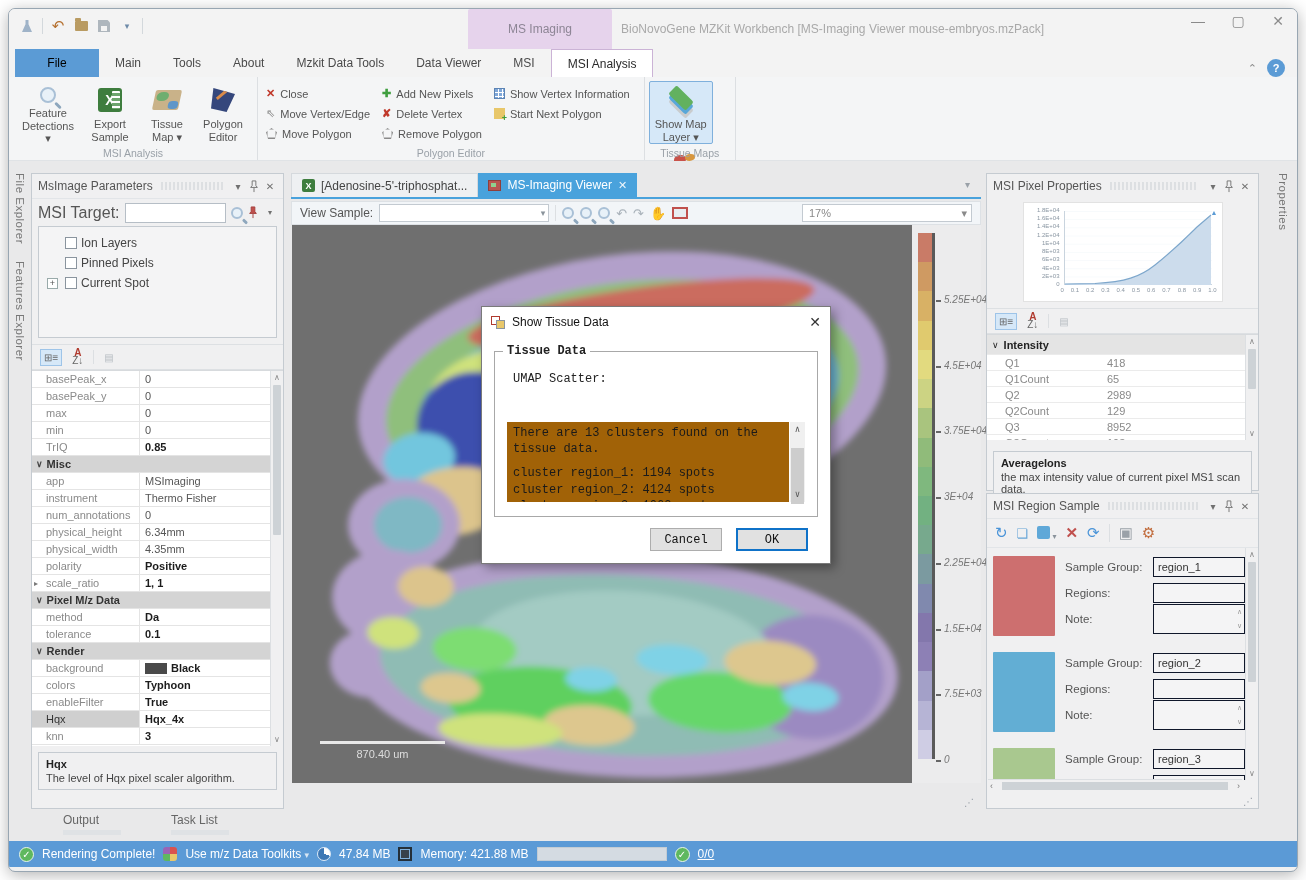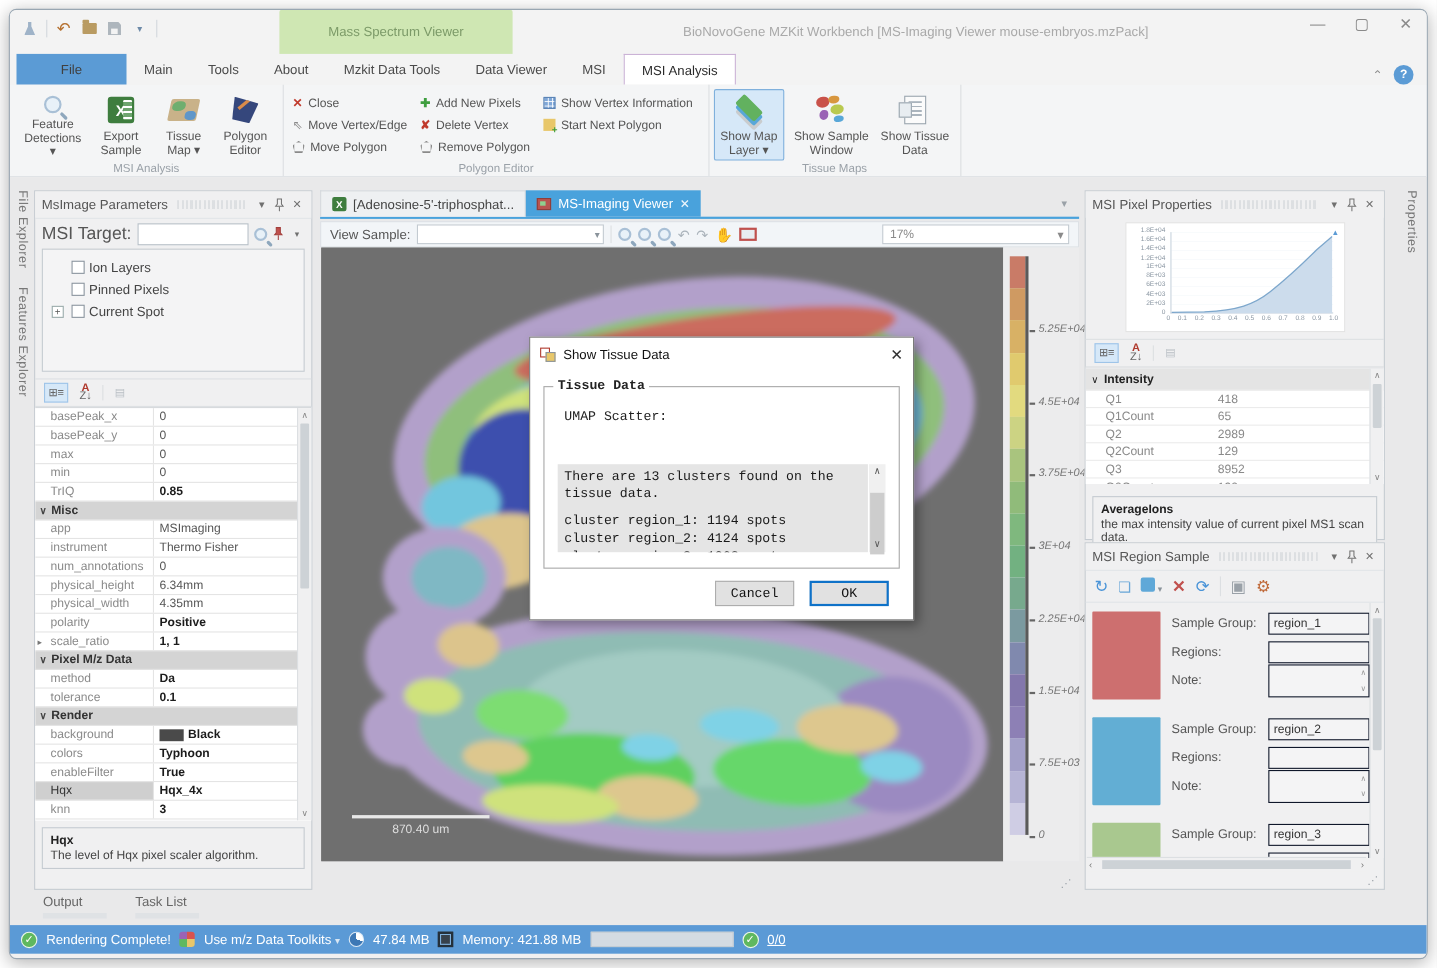--- a/index.html
+++ b/index.html
@@ -18,21 +18,21 @@
   .folderq:before { content:""; position:absolute; left:0; top:-3px; width:6px; height:3px; background:#b99b62; border-radius:1px 1px 0 0; }
   .ctx { position:absolute; top:0; height:40px; display:flex; align-items:center; justify-content:center; font-size:12px; }
   .ctx.green { left:245px; width:212px; background:#cfe7b3; color:#7c9a68; border-radius:2px 2px 0 0; }
   .ctx.purple { left:459px; width:144px; background:#e6d3ec; color:#8d8595; border-radius:2px 2px 0 0; }
   .wtitle { position:absolute; left:612px; top:0; height:40px; display:flex; align-items:center; font-size:12px; color:#a9a9a9; white-space:nowrap; }
   .wctl { position:absolute; right:6px; top:4px; display:flex; gap:14px; align-items:center; color:#8a8a8a; font-size:14px; }
   .wctl span { width:26px; text-align:center; cursor:default; }
   
   .tabrow { position:absolute; left:0; top:40px; right:0; height:28px; background:#f3f3f3; display:flex; align-items:flex-end; }
   .rtab { height:28px; padding:0 16px; display:flex; align-items:center; font-size:12px; color:#4a4a4a; }
-  .rtab.file { background:#5b9bd5; color:#404040; width:100px; justify-content:center; margin-left:6px; }
+  .rtab.file { background:#5b9bd5; color:#000000; width:84px; justify-content:center; margin-left:6px; }
   .rtab.activetab { background:#fff; border:1px solid #cbb3d6; border-bottom:none; color:#2a2a2a; }
   .tabrow .spacer { flex:1; }
   .ribbon-extra { display:flex; align-items:center; gap:10px; padding-right:12px; }
   .chev-up { color:#8a8a8a; font-size:11px; }
   .helpbtn { width:18px; height:18px; border-radius:50%; background:#5b9bd5; color:#fff; font-size:11px; font-weight:bold; display:flex; align-items:center; justify-content:center; }
   
   .ribbon { position:absolute; left:0; top:68px; right:0; height:84px; background:#f4f5f6; border-bottom:1px solid #e0e3e6; display:flex; }
   .rgroup { position:relative; height:100%; padding:4px 8px 14px 8px; display:flex; gap:4px; border-right:1px solid #dcdfe2; }
   .gname { position:absolute; left:0; right:0; bottom:1px; text-align:center; font-size:10.5px; color:#9aa1a8; }
   .rbig { width:62px; display:flex; flex-direction:column; align-items:center; padding-top:2px; gap:2px; border:1px solid transparent; border-radius:2px; }
@@ -110,21 +110,21 @@
   .pgrow.cat .cv { font-size:9px; margin-right:4px; color:#444; }
   .pgrow .exp { position:absolute; left:2px; font-size:8px; color:#777; }
   .pgrow.selrow .k { background:#cfcfcf; color:#333; }
   .swatch-bk { width:22px; height:11px; background:#4a4a4a; display:inline-block; }
   .vscroll { position:absolute; right:0; top:0; bottom:0; width:13px; background:#f0f0f1; border-left:1px solid #dcdfe2; font-size:8px; color:#888; text-align:center; }
   .vscroll .ar { height:13px; line-height:13px; }
   .vscroll .thumb { position:absolute; left:2px; right:2px; background:#cdd2d6; border-radius:1px; }
   .helpbox { margin:6px; border:1px solid #c5cbd1; background:#f0f0f1; padding:5px 7px; font-size:11px; color:#444; }
   .helpbox b { display:block; margin-bottom:2px; color:#222; }
   .btabs { position:absolute; left:30px; top:652px; display:flex; gap:26px; font-size:12px; color:#666; }
-  .btabs .bt { padding-bottom:3px; }
+  .btabs .bt { padding-bottom:3px;margin-left:24px; }
   .btabs .bt:after { content:""; display:block; height:5px; width:58px; background:#dfe2e5; margin-top:3px; }
   
   .doctabs { position:absolute; display:flex; align-items:flex-end; height:26px; border-bottom:2px solid #49a2dc; }
   .dtab { height:24px; display:flex; align-items:center; gap:6px; padding:0 10px; font-size:12px; }
   .dtab.inact { background:#eef0f2; color:#444; border:1px solid #d5d9dd; border-bottom:none; }
   .dtab.act { background:#49a2dc; color:#fff;justify-content:space-between; }
   .dtab .x { font-size:11px; opacity:.9; }
   .xlsm { width:13px; height:13px; background:#3e7d3e; border-radius:2px; color:#fff; font-size:9px; font-weight:bold; display:flex; align-items:center; justify-content:center; }
   .viewico { width:13px; height:11px; background:#b85450; border:1px solid #8f3e3b; position:relative; }
   .viewico:after { content:""; position:absolute; left:2px; top:2px; width:5px; height:4px; background:#8fd08f; }
@@ -149,21 +149,21 @@
   .dlg { position:absolute; width:350px; height:258px; background:#fff; border:1px solid #7a7a7a; box-shadow:4px 4px 10px rgba(0,0,0,.35); font-family:"Liberation Mono","DejaVu Sans Mono",monospace; }
   .dlg-t { height:30px; display:flex; align-items:center; gap:7px; padding:0 9px; font-family:"Liberation Sans",sans-serif; font-size:12px; color:#111; }
   .dlg-t .x { margin-left:auto; font-size:14px; color:#333; }
   .formico { width:14px; height:13px; position:relative; }
   .formico i { position:absolute; border:1px solid #8a949e; background:#fff; }
   .formico i:nth-child(1){ left:0; top:0; width:9px; height:9px; border-color:#b03a2e; }
   .formico i:nth-child(2){ right:0; bottom:0; width:9px; height:9px; background:#e8c76a; }
   .groupbox { position:absolute; left:12px; right:12px; top:44px; bottom:46px; border:1px solid #a8a8a8; }
   .groupbox .glab { position:absolute; left:8px; top:-8px; background:#fff; padding:0 4px; font-size:12px; font-weight:bold; color:#222; }
   .dlg-head { position:absolute; left:18px; top:20px; font-size:12px; color:#222; }
-  .dlg-list { position:absolute; left:12px; right:28px; top:44px; bottom:14px; background:#e5e5e5; padding:3px 6px; font-size:12px; color:#1a1a1a; overflow:hidden; line-height:1.35; }
+  .dlg-list { position:absolute; left:12px; right:28px; top:44px; bottom:14px; background:#a16207; padding:3px 6px; font-size:12px; color:#1a1a1a; overflow:hidden; line-height:1.35; }
   .dlg-list div { white-space:pre-wrap; min-height:8px; }
   .dlg-vs { position:absolute; right:12px; top:44px; bottom:14px; width:15px; background:#f0f0f0; font-size:9px; color:#555; text-align:center; }
   .dlg-vs .thumb { position:absolute; left:1px; right:1px; top:26px; height:56px; background:#cdcdcd; }
   .dlg-btns { position:absolute; right:22px; bottom:12px; display:flex; gap:14px; }
   .wbtn { width:72px; height:23px; background:#e1e1e1; border:1px solid #adadad; font-family:"Liberation Mono","DejaVu Sans Mono",monospace; font-size:12px; color:#111; display:flex; align-items:center; justify-content:center; }
   .wbtn.def { border:2px solid #0f72c8; }
   
   .chartbox { margin:4px auto 0; width:200px; height:100px; background:#fff; border:1px solid #e2e2e2; position:relative; }
   .plot { position:absolute; left:40px; top:8px; width:148px; height:74px; border-left:1px solid #c9d4de; border-bottom:1px solid #c9d4de; background:linear-gradient(#f7fafc 1px,transparent 1px); background-size:100% 8.2px; }
   .yticks { position:absolute; left:0; top:4px; width:38px; height:80px; display:flex; flex-direction:column; justify-content:space-between; }
@@ -217,21 +217,21 @@
       <span class="qicon" style="color:#b5702f;font-size:15px;">↶</span>
       <span class="qicon">
           <span class="folderq"></span>
         </span>
       <span class="qicon">
           <span class="floppy"></span>
         </span>
       <span class="qicon" style="font-size:9px;">▾</span>
       <span class="qsep"></span>
     </div>
-    <div class="ctx green">Mass Spectrum Viewer</div>
+    <div class="ctx purple">MS Imaging</div>
     <div class="wtitle">BioNovoGene MZKit Workbench [MS-Imaging Viewer mouse-embryos.mzPack]</div>
     <div class="wctl">
       <span>—</span>
       <span>▢</span>
       <span>✕</span>
     </div>
   </div>
 
   <div class="tabrow">
     <div class="rtab file">File</div>
@@ -311,21 +311,21 @@
             <span class="sq-grid"></span>
             <span>Show Vertex Information</span>
           </div>
         <div class="rsmall">
             <span class="sq-next"></span>
             <span>Start Next Polygon</span>
           </div>
       </div>
       <div class="gname">Polygon Editor</div>
     </div>
-    <div class="rgroup" style="padding-left:4px;">
+    <div class="rgroup" style="padding-left:4px;flex-direction:column;">
       <div class="rbig sel" style="width:64px">
         <span class="icon32">
             <span class="layers">
               <i></i>
               <i></i>
               <i></i>
             </span>
           </span>
         <span class="lbl"><span>Show Map Layer</span> ▾</span>
       </div>

